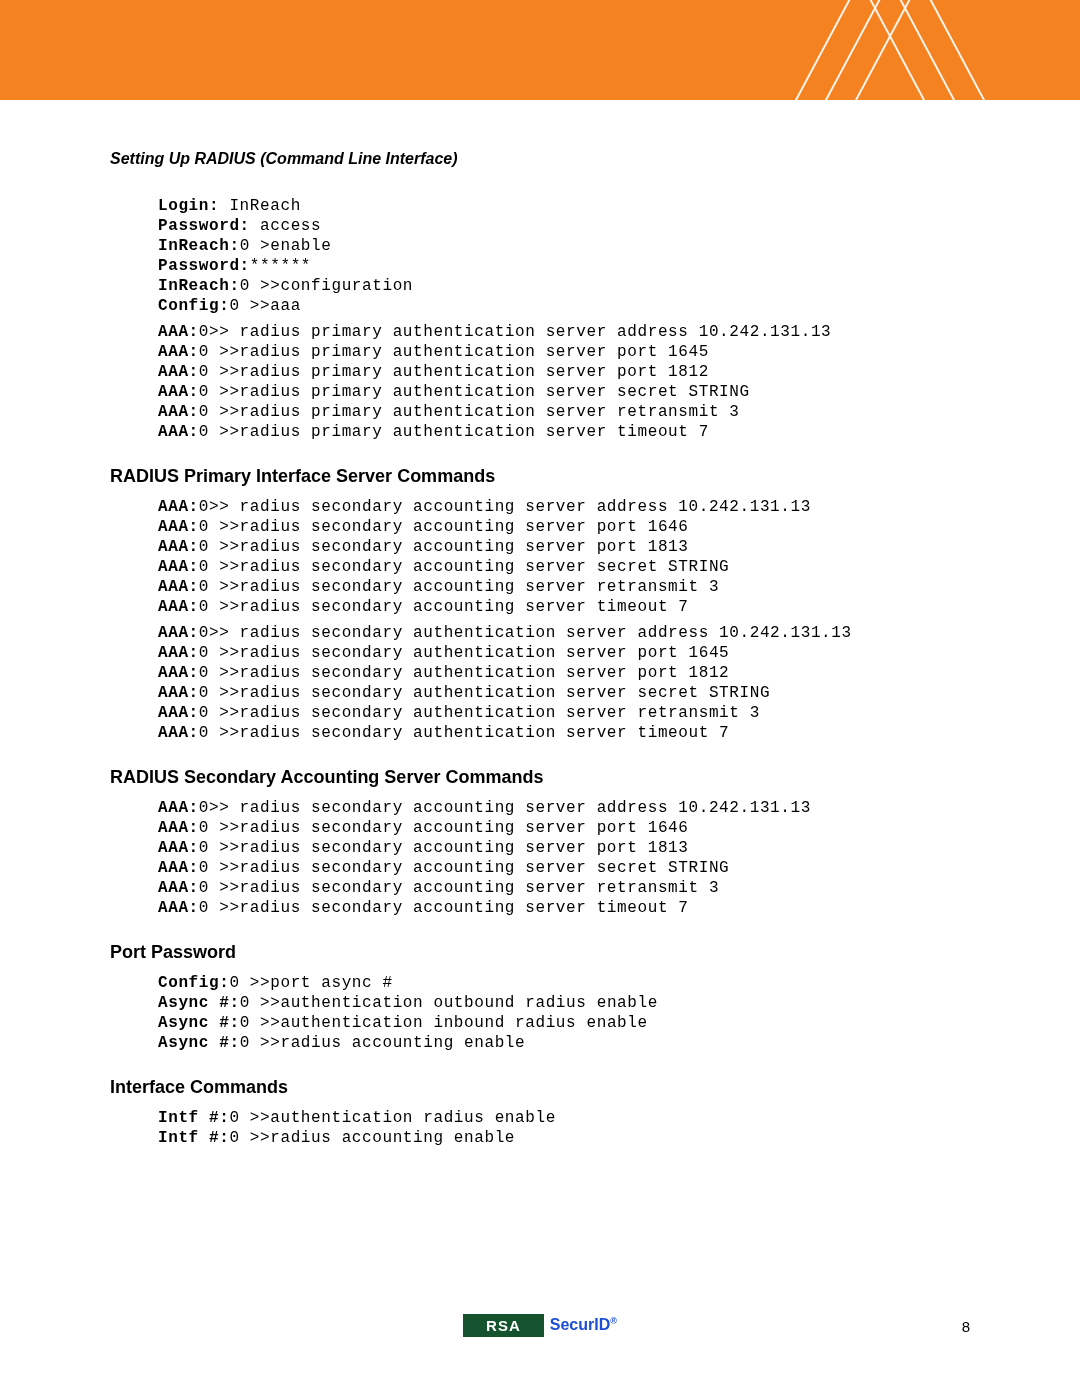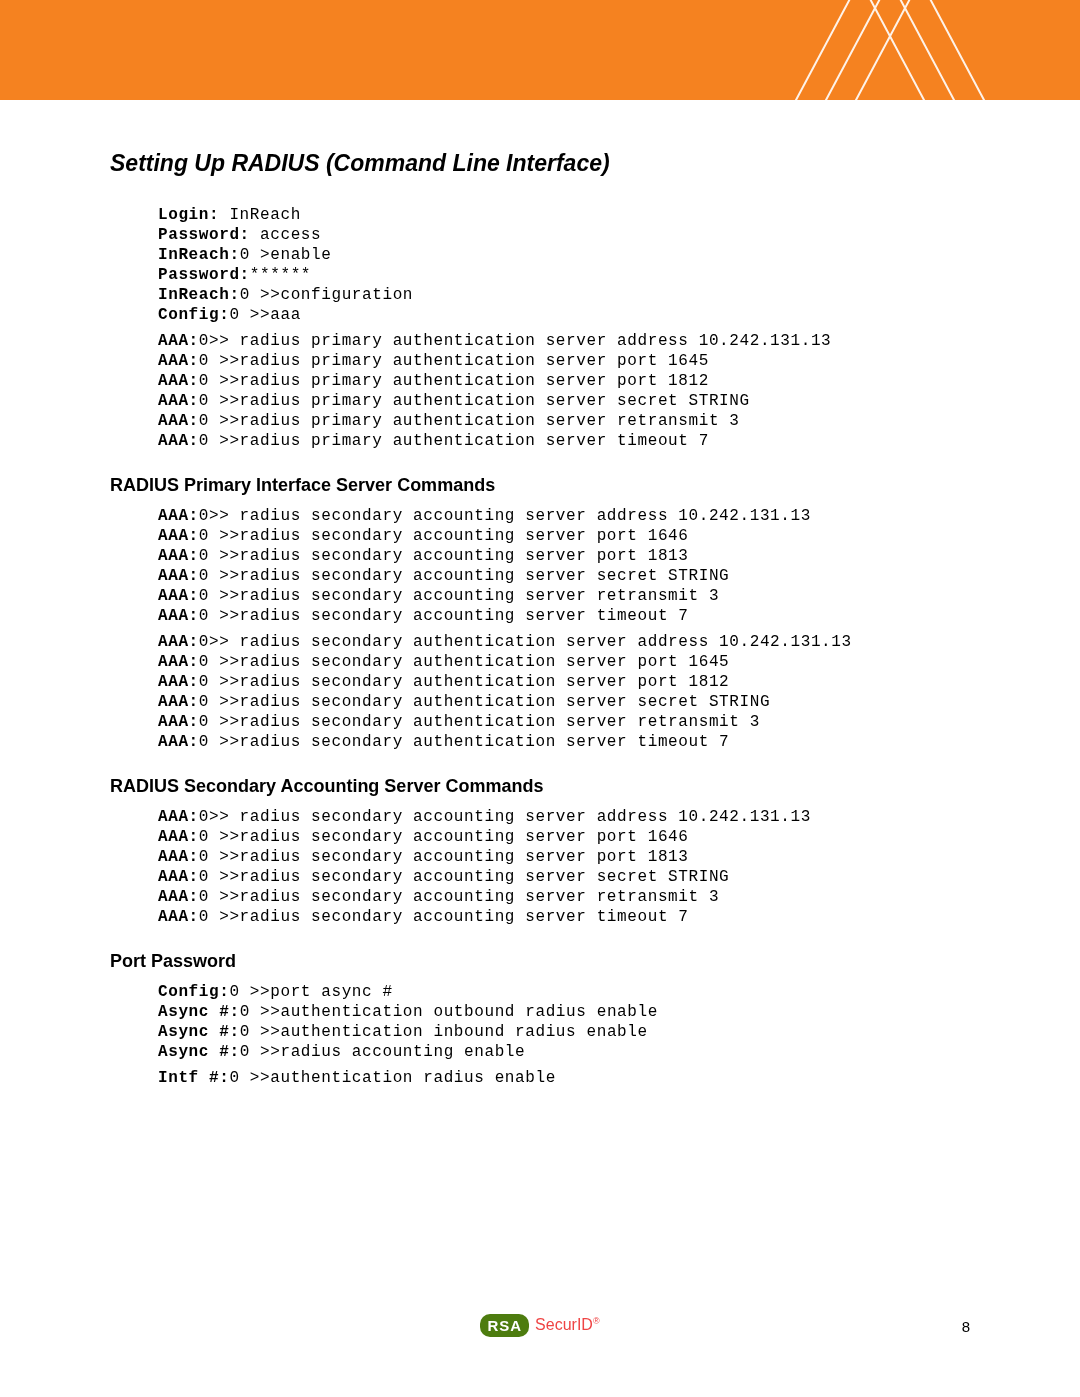--- a/index.html
+++ b/index.html
@@ -19,21 +19,21 @@
   }
   .header-lines {
     position: absolute;
     right: 40px;
     top: -10px;
   }
   .content {
     padding: 50px 110px 0 110px;
   }
   .title {
-    font-size: 23px;
+    font-size: 16px;
     font-weight: bold;
     font-style: italic;
     margin-bottom: 28px;
     color: #000;
   }
   .section-heading {
     font-size: 18px;
     font-weight: bold;
     margin-top: 24px;
     margin-bottom: 10px;
@@ -57,33 +57,32 @@
     left: 0;
     width: 100%;
     text-align: center;
   }
   .rsa-logo {
     display: inline-flex;
     align-items: center;
     gap: 6px;
   }
   .rsa-box {
-    background: #4d7c0f;
+    background: #14532d;
     color: #fff;
     font-weight: bold;
     font-size: 15px;
-    padding: 3px 7px;
+    padding: 3px 23px;
     letter-spacing: 1px;
     font-family: Arial, sans-serif;
-    border-radius: 10px;
   }
   .securid {
-    font-weight: normal;
+    font-weight: bold;
     font-size: 16px;
-    color: #ef4444;
+    color: #1d4ed8;
   }
   .reg { font-size: 9px; vertical-align: super; }
   .page-num {
     position: absolute;
     right: 110px;
     bottom: 62px;
     font-size: 15px;
     color: #000;
   }
 </style>
@@ -113,21 +112,22 @@
   <div class="code-block" id="primary-acct-block"><span class="code-line"><span class="b">AAA:</span>0&gt;&gt; radius secondary accounting server address 10.242.131.13</span><span class="code-line"><span class="b">AAA:</span>0 &gt;&gt;radius secondary accounting server port 1646</span><span class="code-line"><span class="b">AAA:</span>0 &gt;&gt;radius secondary accounting server port 1813</span><span class="code-line"><span class="b">AAA:</span>0 &gt;&gt;radius secondary accounting server secret STRING</span><span class="code-line"><span class="b">AAA:</span>0 &gt;&gt;radius secondary accounting server retransmit 3</span><span class="code-line"><span class="b">AAA:</span>0 &gt;&gt;radius secondary accounting server timeout 7</span></div>
 
   <div class="code-block" id="secondary-auth-block"><span class="code-line"><span class="b">AAA:</span>0&gt;&gt; radius secondary authentication server address 10.242.131.13</span><span class="code-line"><span class="b">AAA:</span>0 &gt;&gt;radius secondary authentication server port 1645</span><span class="code-line"><span class="b">AAA:</span>0 &gt;&gt;radius secondary authentication server port 1812</span><span class="code-line"><span class="b">AAA:</span>0 &gt;&gt;radius secondary authentication server secret STRING</span><span class="code-line"><span class="b">AAA:</span>0 &gt;&gt;radius secondary authentication server retransmit 3</span><span class="code-line"><span class="b">AAA:</span>0 &gt;&gt;radius secondary authentication server timeout 7</span></div>
 
   <h2 class="section-heading">RADIUS Secondary Accounting Server Commands</h2>
   <div class="code-block" id="secondary-acct-block"><span class="code-line"><span class="b">AAA:</span>0&gt;&gt; radius secondary accounting server address 10.242.131.13</span><span class="code-line"><span class="b">AAA:</span>0 &gt;&gt;radius secondary accounting server port 1646</span><span class="code-line"><span class="b">AAA:</span>0 &gt;&gt;radius secondary accounting server port 1813</span><span class="code-line"><span class="b">AAA:</span>0 &gt;&gt;radius secondary accounting server secret STRING</span><span class="code-line"><span class="b">AAA:</span>0 &gt;&gt;radius secondary accounting server retransmit 3</span><span class="code-line"><span class="b">AAA:</span>0 &gt;&gt;radius secondary accounting server timeout 7</span></div>
 
   <h2 class="section-heading">Port Password</h2>
   <div class="code-block" id="port-block"><span class="code-line"><span class="b">Config:</span>0 &gt;&gt;port async #</span><span class="code-line"><span class="b">Async #:</span>0 &gt;&gt;authentication outbound radius enable</span><span class="code-line"><span class="b">Async #:</span>0 &gt;&gt;authentication inbound radius enable</span><span class="code-line"><span class="b">Async #:</span>0 &gt;&gt;radius accounting enable</span></div>
 
-  <div class="code-block" id="interface-block"><span class="code-line"><span class="b">Intf #:</span>0 &gt;&gt;authentication radius enable</span></div>
+  <h2 class="section-heading">Interface Commands</h2>
+  <div class="code-block" id="interface-block"><span class="code-line"><span class="b">Intf #:</span>0 &gt;&gt;authentication radius enable</span><span class="code-line"><span class="b">Intf #:</span>0 &gt;&gt;radius accounting enable</span></div>
 </div>
 
 <div class="footer">
   <span class="rsa-logo">
     <span class="rsa-box">RSA</span>
     <span class="securid"><span>SecurID</span><span class="reg">®</span></span>
   </span>
 </div>
 <div class="page-num">8</div>
 

